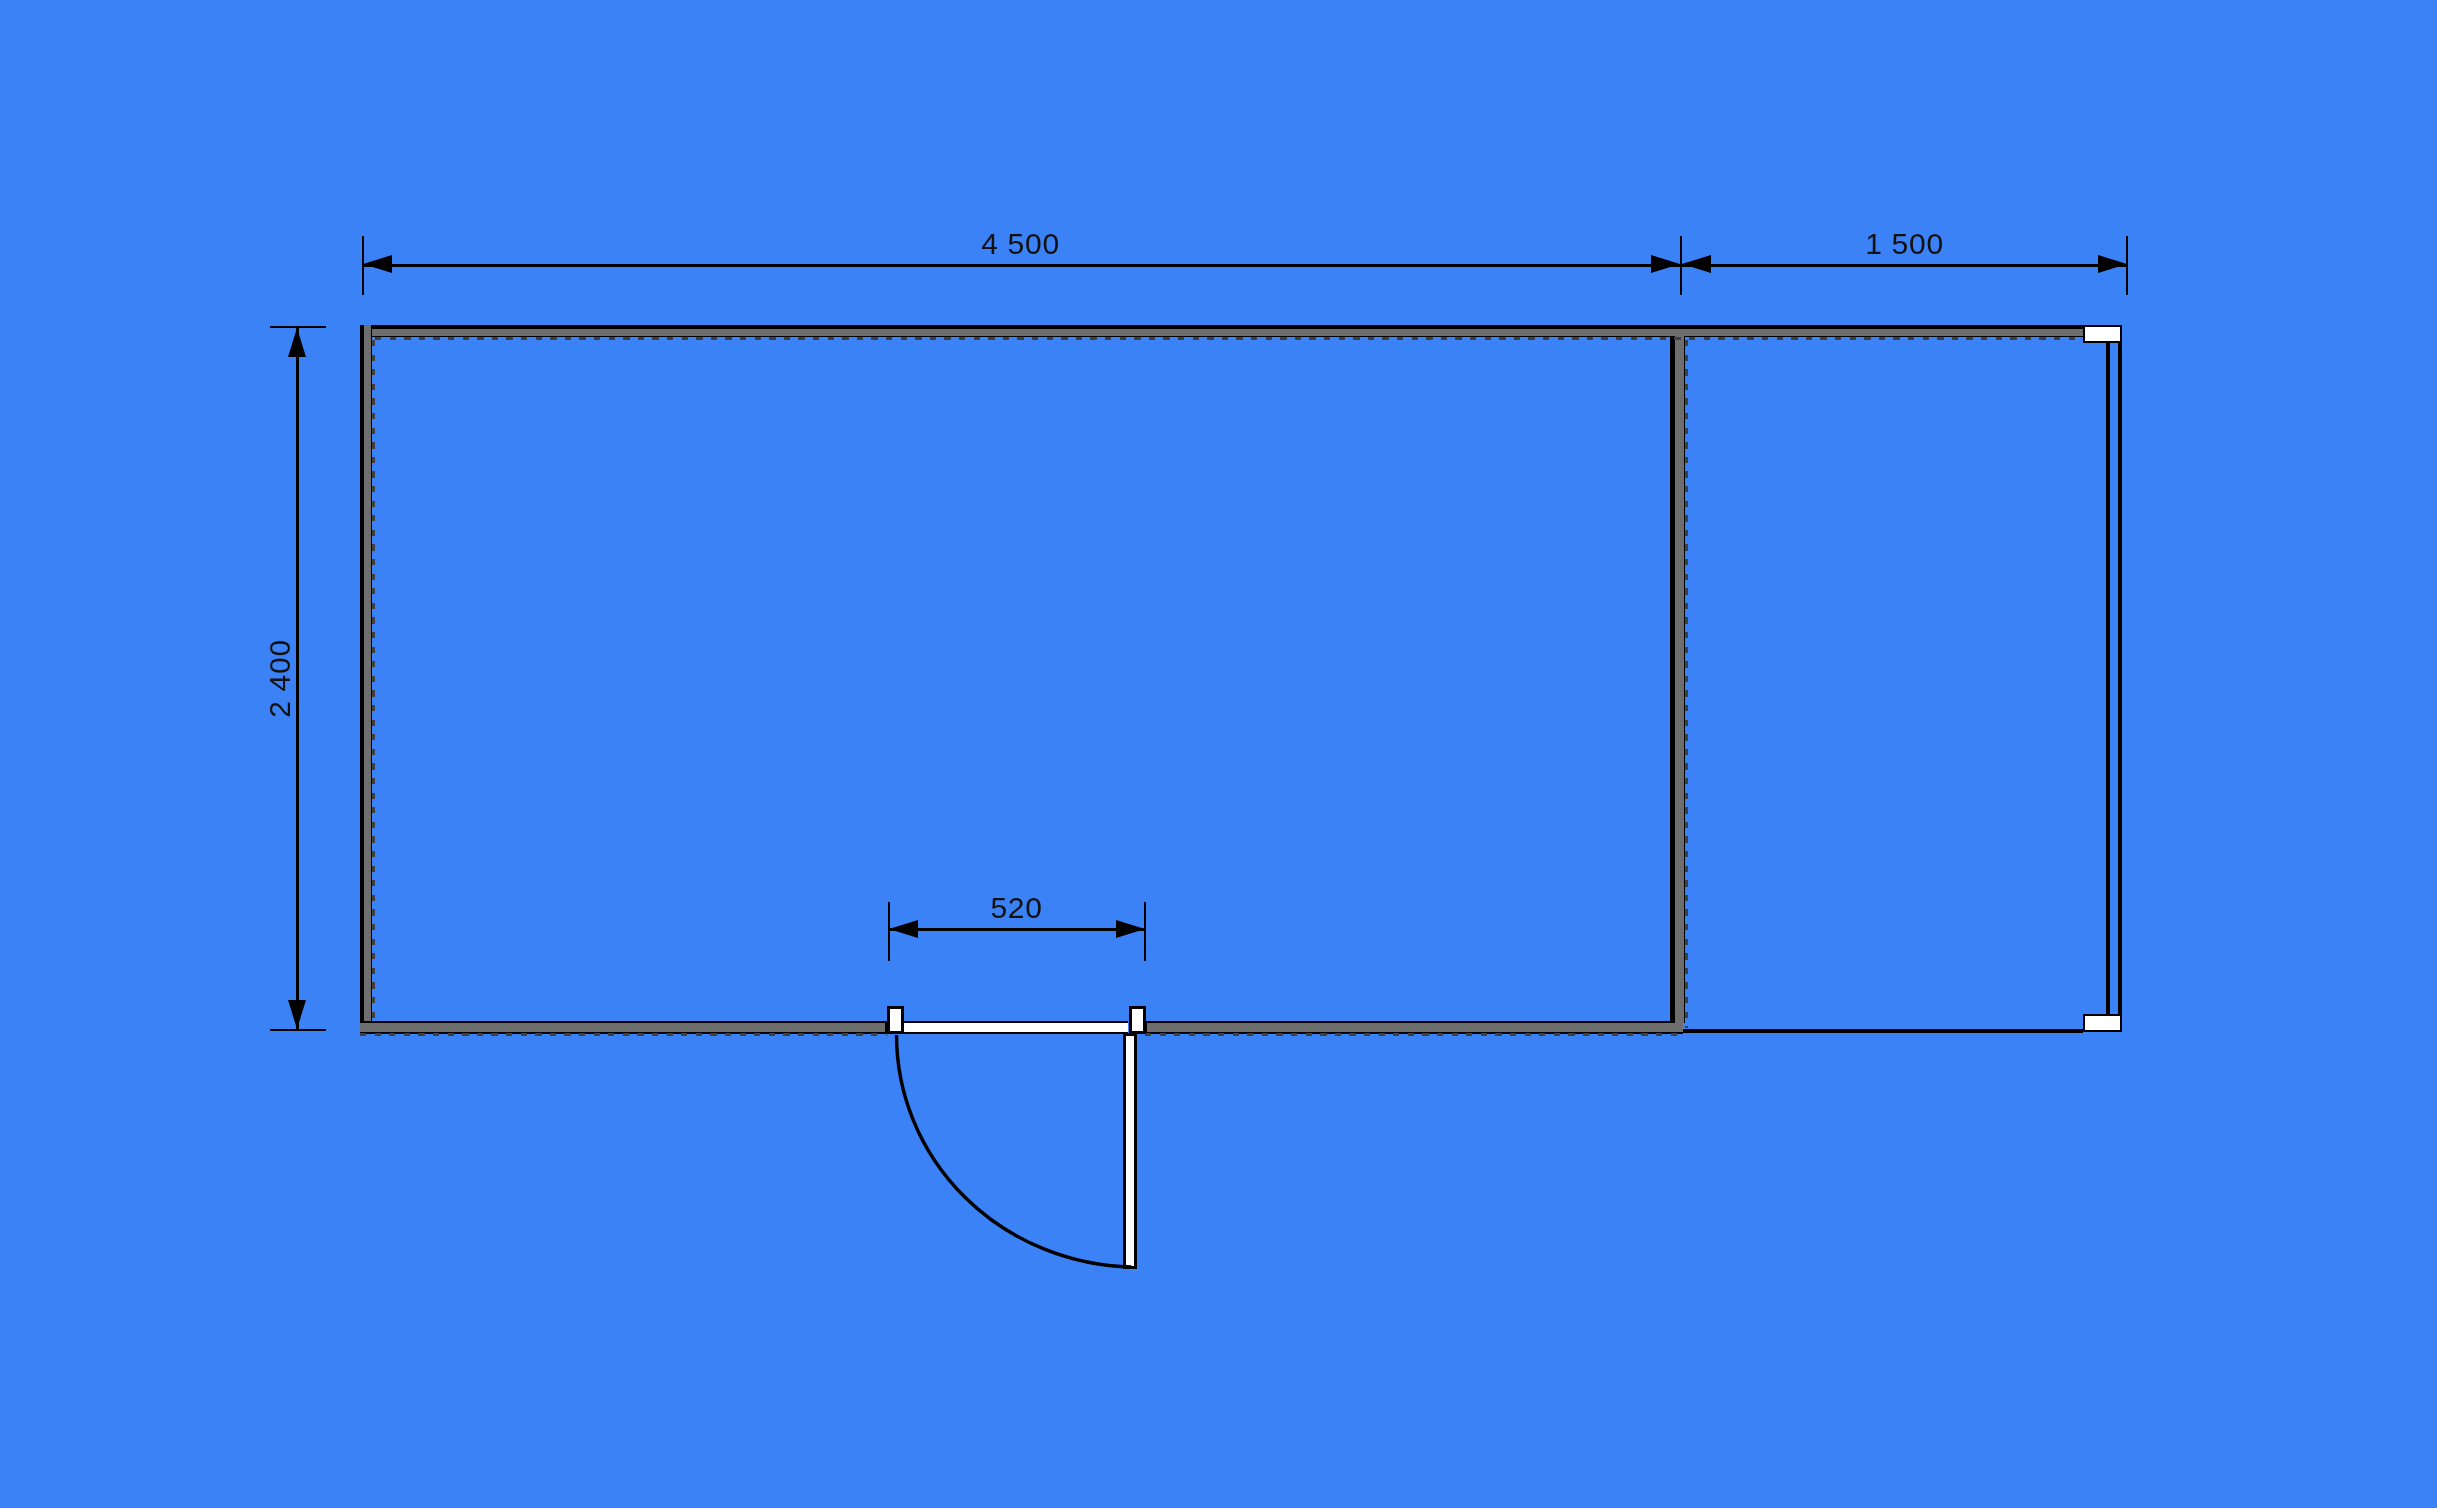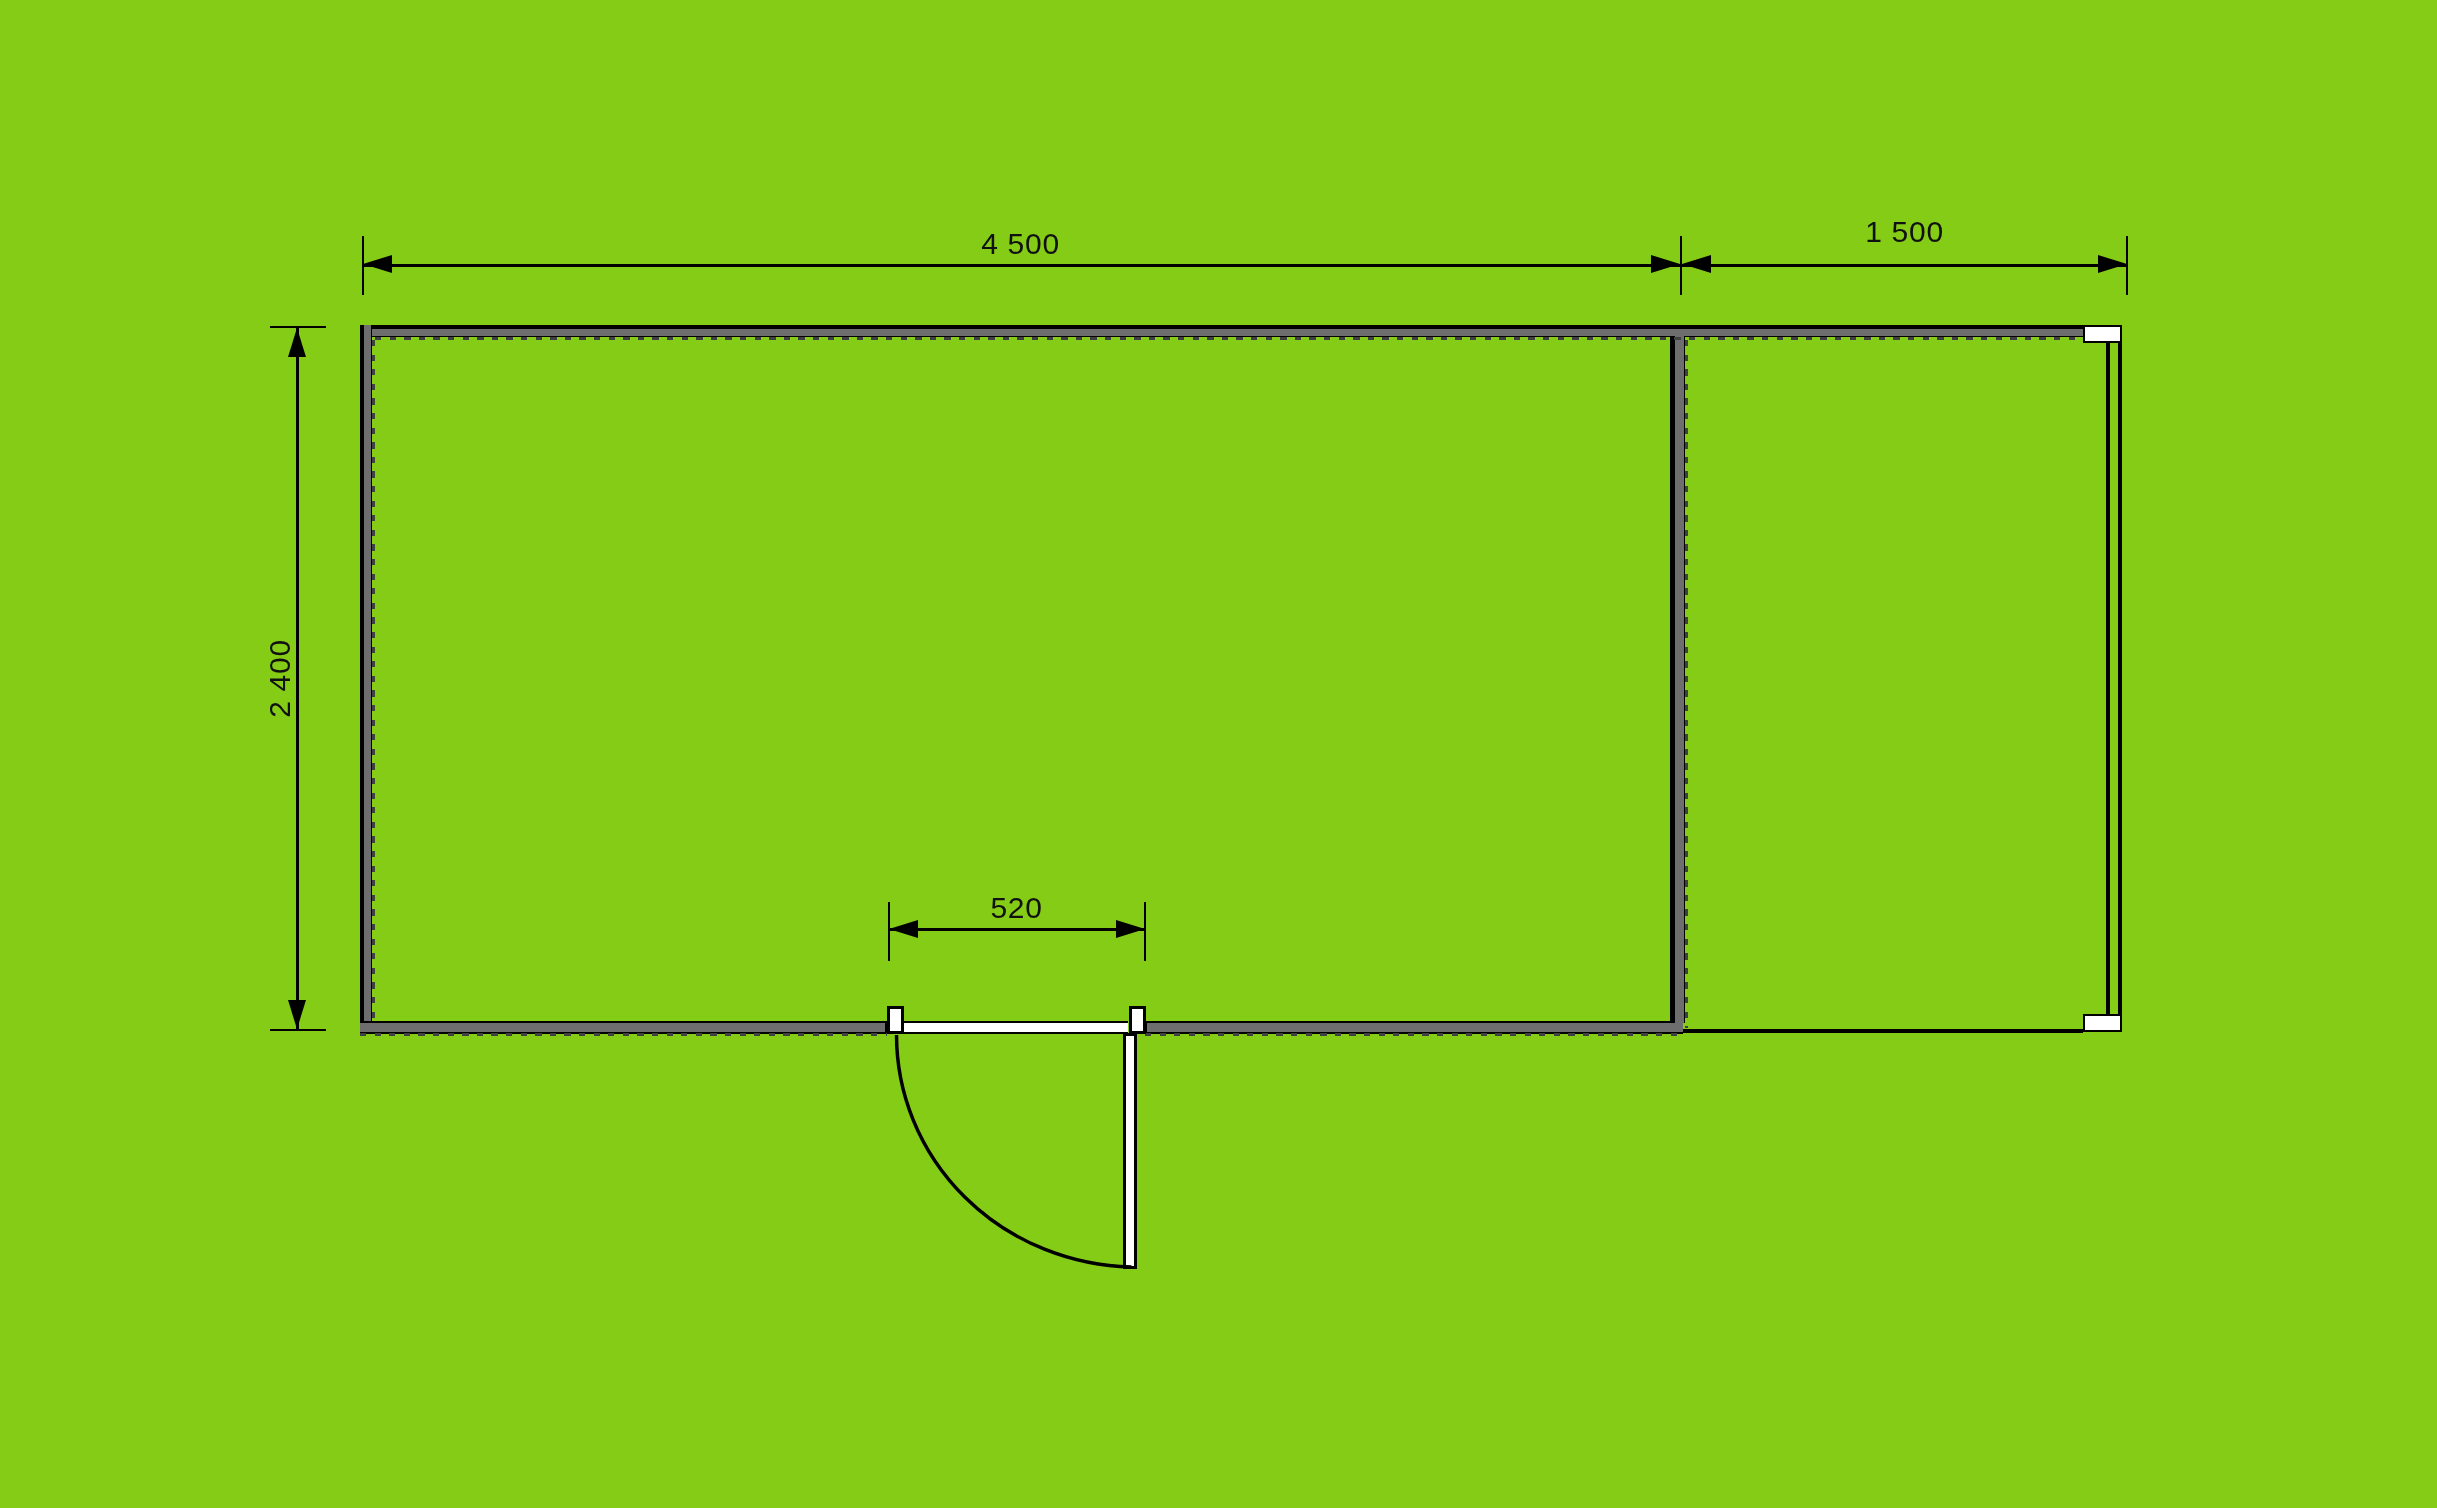--- a/index.html
+++ b/index.html
@@ -1,16 +1,16 @@
 <!DOCTYPE html>
 <html style="font-size:11px"><head>
 <meta charset="utf-8">
 <style>
   html,body{margin:0;padding:0;background:#ffffff;}
-  .plan{position:relative;width:2438px;height:1509px;background:#84cc16;overflow:hidden;
+  .plan{position:relative;width:2438px;height:1509px;background:#3b82f6;overflow:hidden;
         font-family:"Liberation Sans",sans-serif;}
   .abs{position:absolute;}
   .line{position:absolute;background:#000000;}
   .dash-h{position:absolute;background:repeating-linear-gradient(90deg,#404040 0 6.3px,transparent 6.3px 14.6px);}
   .dash-v{position:absolute;background:repeating-linear-gradient(180deg,#404040 0 6.3px,transparent 6.3px 14.6px);}
   .wall{position:absolute;background:#6e6e6e;border:0 solid #000000;box-sizing:border-box;}
   .white-box{position:absolute;background:#ffffff;border:3.5px solid #000000;box-sizing:border-box;}
   .tri{position:absolute;width:0;height:0;}
   .tri-left {border-top:9px solid transparent;border-bottom:9px solid transparent;border-right:29px solid #000;}
   .tri-right{border-top:9px solid transparent;border-bottom:9px solid transparent;border-left:29px solid #000;}
@@ -63,21 +63,21 @@
 
   <div class="line" style="left:363px;top:264px;width:1765px;height:2.8px;"></div>
   <div class="line" style="left:362px;top:236px;width:2.1px;height:59px;"></div>
   <div class="line" style="left:1680px;top:236px;width:2.1px;height:59px;"></div>
   <div class="line" style="left:2126px;top:236px;width:2.1px;height:59px;"></div>
   <div class="tri tri-left" style="left:363px;top:255px;"></div>
   <div class="tri tri-right" style="left:1651px;top:255px;"></div>
   <div class="tri tri-left" style="left:1682px;top:255px;"></div>
   <div class="tri tri-right" style="left:2098px;top:255px;"></div>
   <div class="dimtext" style="left:951px;top:228px;width:139px;">4 500</div>
-  <div class="dimtext" style="left:1835px;top:216px;width:139px;">1 500</div>
+  <div class="dimtext" style="left:1835px;top:228px;width:139px;">1 500</div>
 
   <div class="line" style="left:296px;top:327px;width:2.8px;height:704px;"></div>
   <div class="line" style="left:270px;top:326px;width:56px;height:2.1px;"></div>
   <div class="line" style="left:270px;top:1029px;width:56px;height:2.1px;"></div>
   <div class="tri tri-up" style="left:288px;top:328px;"></div>
   <div class="tri tri-down" style="left:288px;top:1000px;"></div>
   <div class="dimtext rot" style="left:210px;top:663px;width:139px;height:31px;">2 400</div>
 
   <div class="line" style="left:889px;top:928px;width:256px;height:2.8px;"></div>
   <div class="line" style="left:888px;top:902px;width:2.1px;height:59px;"></div>

